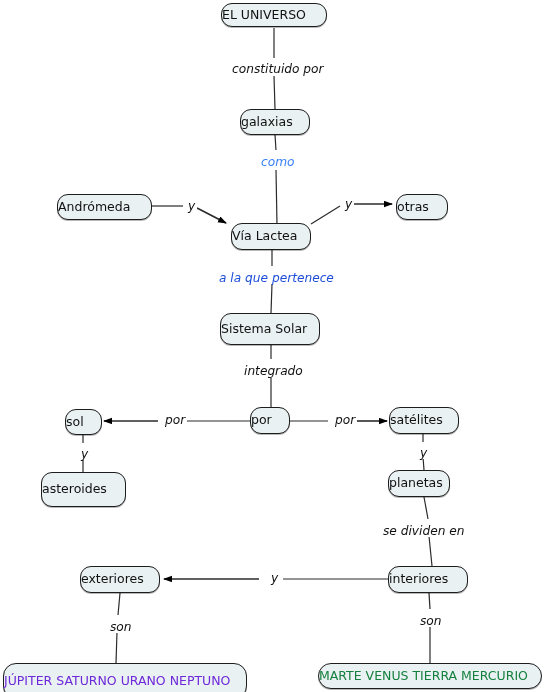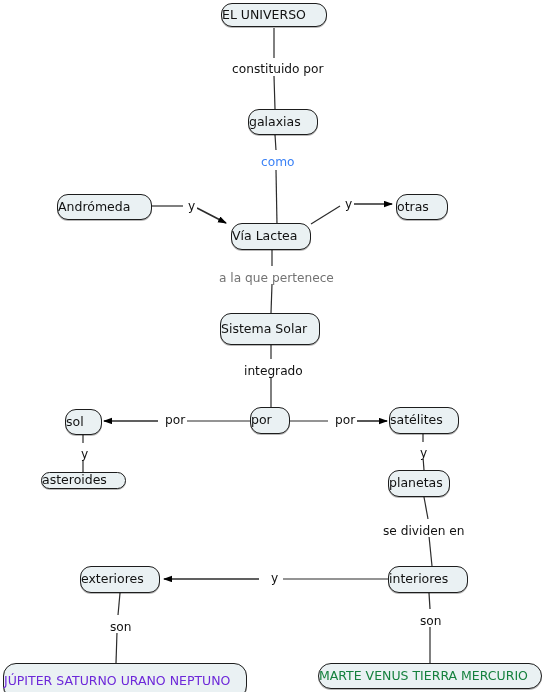--- a/index.html
+++ b/index.html
@@ -39,20 +39,21 @@
   }
   .node.wide { border-radius: 13px; }
   .edge-label {
     position: absolute;
     color: #101010;
     font-size: 12.2px;
     line-height: 1;
     white-space: nowrap;
     background: #ffffff;
     padding: 0 2px;
+    font-style: italic;
   }
 </style>
 </head>
 <body>
 
 <div id="canvas">
 
   <svg id="edge-layer" width="545" height="692" viewBox="0 0 545 692" xmlns="http://www.w3.org/2000/svg">
     <defs>
       <marker id="arrowhead" markerWidth="9" markerHeight="9" refX="8" refY="3.2" orient="auto" markerUnits="userSpaceOnUse">
@@ -88,21 +89,21 @@
         <line x1="117" y1="632" x2="116" y2="663" stroke="#2b2b2b" stroke-width="1.2"></line>
         <line x1="429" y1="593" x2="430" y2="609" stroke="#2b2b2b" stroke-width="1.2"></line>
         <line x1="430" y1="626" x2="430" y2="663" stroke="#2b2b2b" stroke-width="1.2"></line>
       </g>
   </svg>
 
   <div id="node-group">
       <div class="node" style="left: 221px; top: 3px; width: 106px; height: 24px; background: rgb(234, 241, 243); border-color: rgb(29, 29, 29); color: rgb(17, 17, 17);">
         <span>EL UNIVERSO</span>
       </div>
-      <div class="node" style="left: 240px; top: 109px; width: 70px; height: 26px; background: rgb(234, 241, 243); border-color: rgb(29, 29, 29); color: rgb(17, 17, 17); margin-left: 8px;">
+      <div class="node" style="left: 240px; top: 109px; width: 70px; height: 26px; background: rgb(234, 241, 243); border-color: rgb(29, 29, 29); color: rgb(17, 17, 17);">
         <span>galaxias</span>
       </div>
       <div class="node" style="left: 57px; top: 194px; width: 95px; height: 26px; background: rgb(234, 241, 243); border-color: rgb(29, 29, 29); color: rgb(17, 17, 17);">
         <span>Andrómeda</span>
       </div>
       <div class="node" style="left: 396px; top: 194px; width: 52px; height: 26px; background: rgb(234, 241, 243); border-color: rgb(29, 29, 29); color: rgb(17, 17, 17);">
         <span>otras</span>
       </div>
       <div class="node" style="left: 231px; top: 223px; width: 80px; height: 27px; background: rgb(234, 241, 243); border-color: rgb(29, 29, 29); color: rgb(17, 17, 17);">
         <span>Vía Lactea</span>
@@ -112,21 +113,21 @@
       </div>
       <div class="node" style="left: 250px; top: 407px; width: 40px; height: 27px; background: rgb(234, 241, 243); border-color: rgb(29, 29, 29); color: rgb(17, 17, 17);">
         <span>por</span>
       </div>
       <div class="node" style="left: 65px; top: 409px; width: 37px; height: 26px; background: rgb(234, 241, 243); border-color: rgb(29, 29, 29); color: rgb(17, 17, 17);">
         <span>sol</span>
       </div>
       <div class="node" style="left: 389px; top: 407px; width: 70px; height: 27px; background: rgb(234, 241, 243); border-color: rgb(29, 29, 29); color: rgb(17, 17, 17);">
         <span>satélites</span>
       </div>
-      <div class="node" style="left: 41px; top: 472px; width: 85px; height: 17px; background: rgb(234, 241, 243); border-color: rgb(29, 29, 29); color: rgb(17, 17, 17);">
+      <div class="node" style="left: 41px; top: 472px; width: 85px; height: 35px; background: rgb(234, 241, 243); border-color: rgb(29, 29, 29); color: rgb(17, 17, 17);">
         <span>asteroides</span>
       </div>
       <div class="node" style="left: 388px; top: 470px; width: 62px; height: 27px; background: rgb(234, 241, 243); border-color: rgb(29, 29, 29); color: rgb(17, 17, 17);">
         <span>planetas</span>
       </div>
       <div class="node" style="left: 388px; top: 566px; width: 80px; height: 27px; background: rgb(234, 241, 243); border-color: rgb(29, 29, 29); color: rgb(17, 17, 17);">
         <span>interiores</span>
       </div>
       <div class="node" style="left: 80px; top: 566px; width: 80px; height: 27px; background: rgb(234, 241, 243); border-color: rgb(29, 29, 29); color: rgb(17, 17, 17);">
         <span>exteriores</span>
@@ -136,21 +137,21 @@
       </div>
       <div class="node wide" style="left: 318px; top: 663px; width: 224px; height: 26px; background: rgb(234, 241, 243); border-color: rgb(29, 29, 29); color: #15803d;">
         <span>MARTE VENUS TIERRA MERCURIO</span>
       </div>
     </div>
   <div id="label-group">
       <div class="edge-label" style="left: 230px; top: 63px; color: rgb(17, 17, 17);">constituido por</div>
       <div class="edge-label" style="left: 259px; top: 156px; color: #3b82f6;">como</div>
       <div class="edge-label" style="left: 186px; top: 200px; color: rgb(17, 17, 17);">y</div>
       <div class="edge-label" style="left: 343px; top: 198px; color: rgb(17, 17, 17);">y</div>
-      <div class="edge-label" style="left: 217px; top: 272px; color: #737373;">a la que pertenece</div>
+      <div class="edge-label" style="left: 217px; top: 272px; color: #1d4ed8;">a la que pertenece</div>
       <div class="edge-label" style="left: 242px; top: 365px; color: rgb(17, 17, 17);">integrado</div>
       <div class="edge-label" style="left: 163px; top: 414px; color: rgb(17, 17, 17);">por</div>
       <div class="edge-label" style="left: 333px; top: 414px; color: rgb(17, 17, 17);">por</div>
       <div class="edge-label" style="left: 79px; top: 448px; color: rgb(17, 17, 17);">y</div>
       <div class="edge-label" style="left: 418px; top: 447px; color: rgb(17, 17, 17);">y</div>
       <div class="edge-label" style="left: 381px; top: 525px; color: rgb(17, 17, 17);">se dividen en</div>
       <div class="edge-label" style="left: 269px; top: 572px; color: rgb(17, 17, 17);">y</div>
       <div class="edge-label" style="left: 108px; top: 621px; color: rgb(17, 17, 17);">son</div>
       <div class="edge-label" style="left: 418px; top: 615px; color: rgb(17, 17, 17);">son</div>
     </div>

